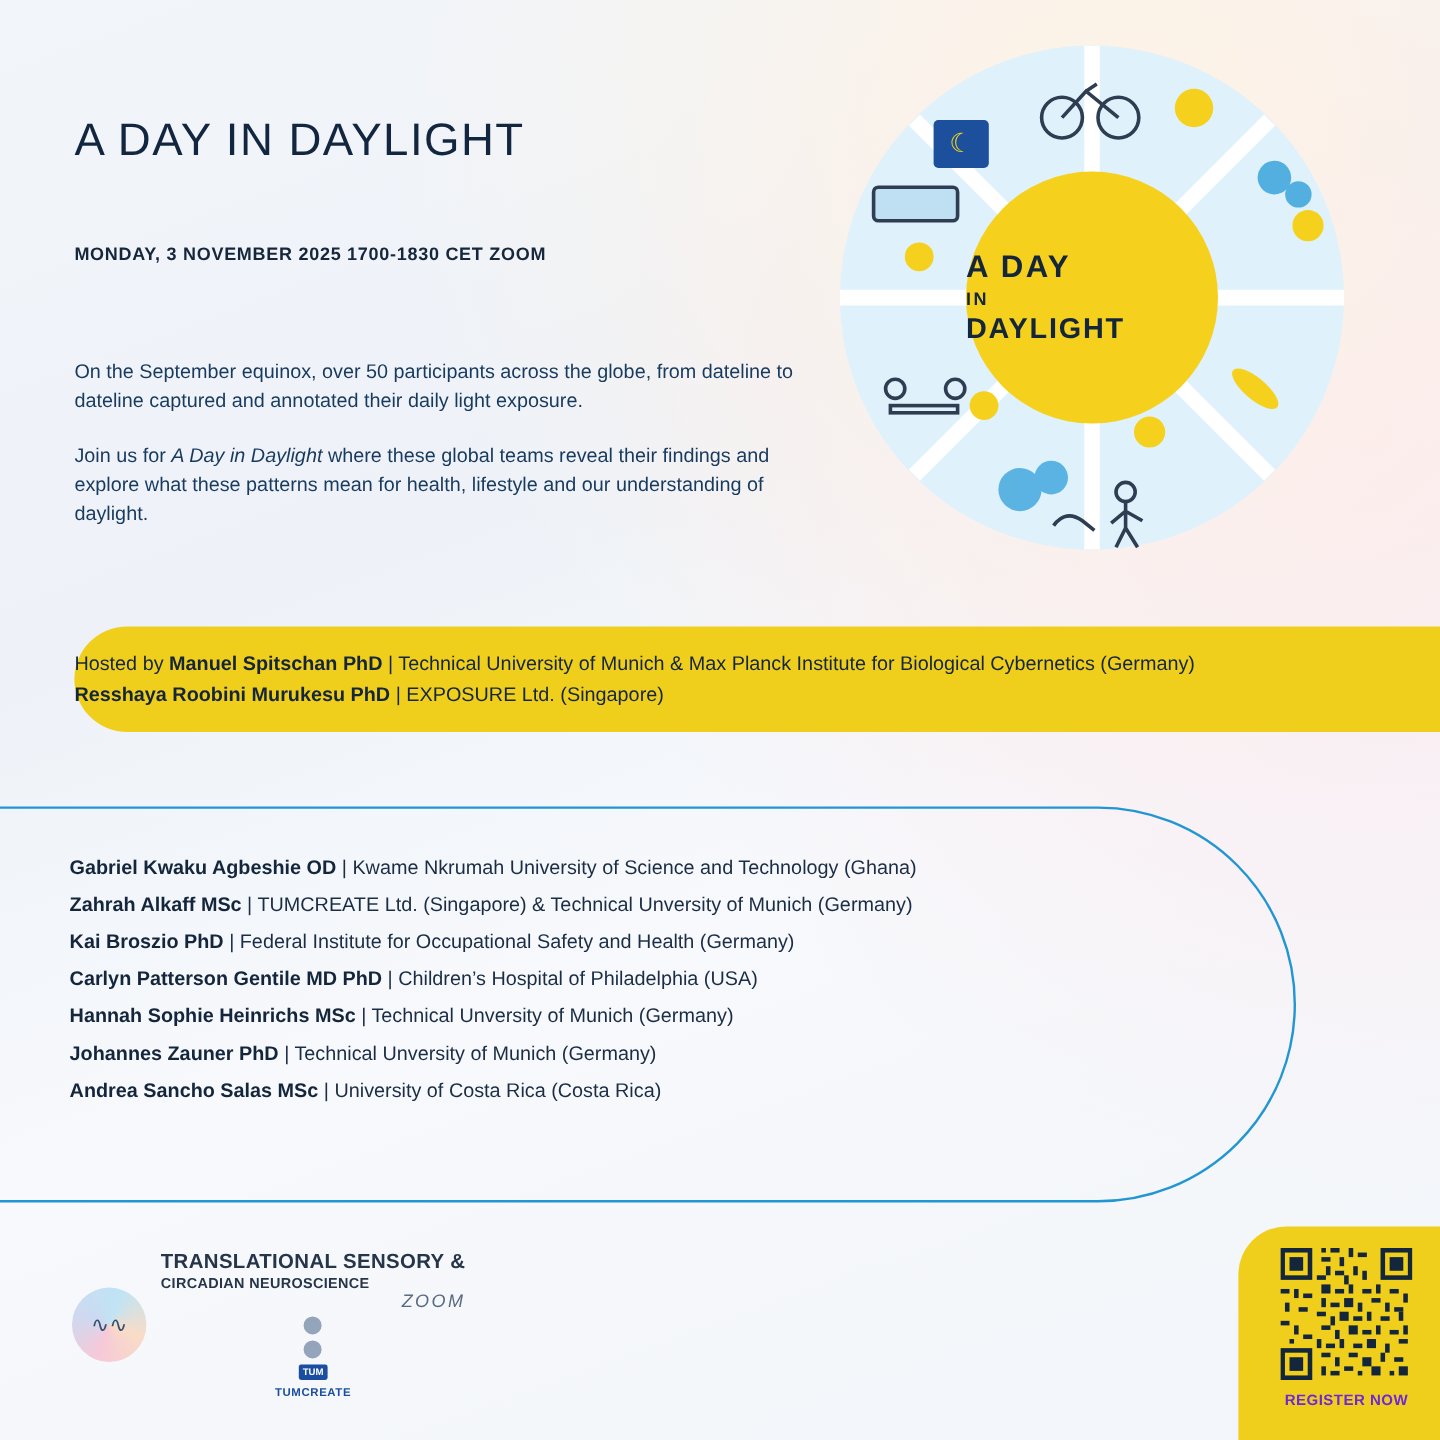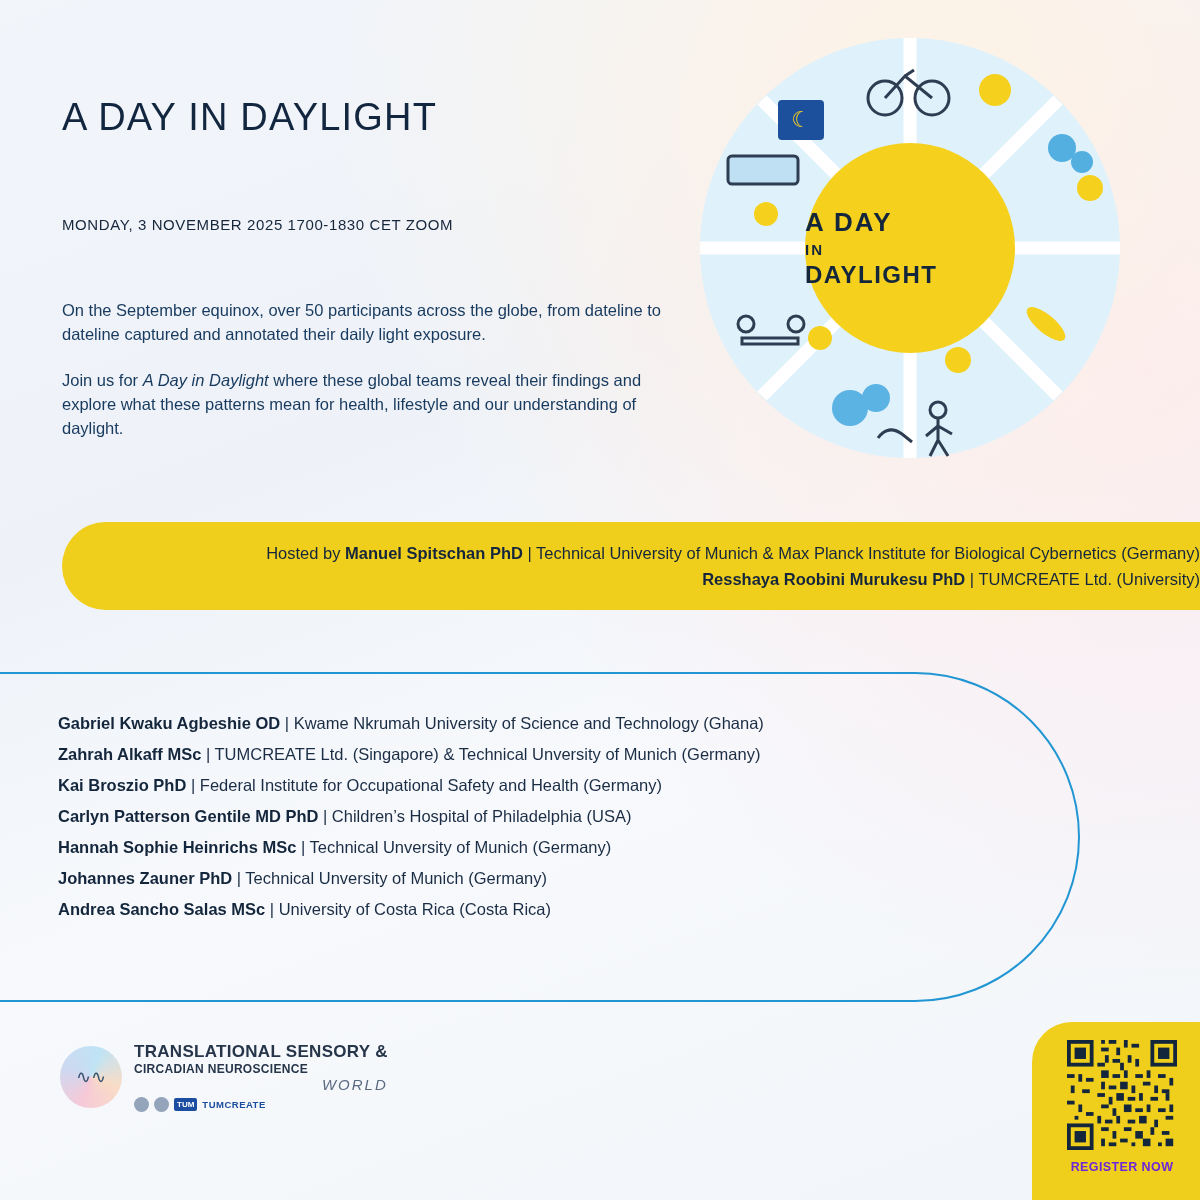--- a/index.html
+++ b/index.html
@@ -21,22 +21,22 @@
   
   .title {
     position:absolute; left:62px; top:96px;
     font-size:38px; letter-spacing:1.2px; color:#12263f; font-weight:400;
   }
   .subtitle {
     position:absolute; left:62px; top:165px;
     font-size:24px; font-weight:bold; color:#1a9ad7; letter-spacing:.3px;
   }
   .datetime {
-    position:absolute; left:62px; top:216px;
-    font-size:15px; color:#16263b; letter-spacing:.6px;
+    position:absolute; left:62px; top:204px;
+    font-size:15px; color:#16263b; letter-spacing:.6px;font-weight:bold;
   }
   .para1 {
     position:absolute; left:62px; top:298px; width:620px;
     font-size:16.5px; line-height:24px; color:#173a5e;
   }
   .para2 {
     position:absolute; left:62px; top:368px; width:620px;
     font-size:16.5px; line-height:24px; color:#173a5e;
   }
   .para2 em { font-style:italic; }
@@ -66,21 +66,21 @@
     background:#1c4f9c; border-radius:4px;
     display:flex; align-items:center; justify-content:center;
     color:#f5d11e; font-size:22px;
   }
 
   
   #hosts {
     position:absolute; left:62px; top:522px; width:1138px; height:88px;
     background:#f0cf1c;
     border-radius:44px 0 0 44px;
-    display:flex; flex-direction:column; align-items:flex-end; justify-content:center;
+    display:flex; flex-direction:column; align-items:flex-start; justify-content:center;
     color:#15263c;
   }
   #hosts .line { font-size:16.5px; line-height:26px; }
   #hosts .line b { font-weight:bold; }
 
   
   #speakers-panel {
     position:absolute; left:-10px; top:672px; width:1090px; height:330px;
     border:2.5px solid #2196d3;
     border-radius:0 165px 165px 0;
@@ -100,21 +100,21 @@
   .tscn-orb {
     width:62px; height:62px; border-radius:50%;
     background:conic-gradient(from 200deg,#f6c9d8,#cdd9f1,#bfe4f5,#f9dcc6,#f6c9d8);
     display:flex; align-items:center; justify-content:center;
   }
   .tscn-orb .wave { font-size:18px; color:#33506e; }
   .tscn-text { margin-left:12px; color:#26354a; }
   .tscn-text .l1 { font-size:17px; font-weight:bold; letter-spacing:.3px; }
   .tscn-text .l2 { font-size:12px; font-weight:bold; letter-spacing:.3px; }
   .tscn-text .l3 { font-size:15px; font-style:italic; text-align:right; letter-spacing:2px; color:#5a6a80; }
-  .tscn-sub { display:flex; align-items:center; gap:5px; margin-top:4px; }
+  .tscn-sub { display:flex; align-items:center; gap:5px; margin-top:4px;flex-direction:column; }
   .tscn-sub .mini { width:15px; height:15px; border-radius:50%; background:#93a4bb; }
   .tscn-sub .tumbox { background:#1b4ea0; color:#fff; font-size:8px; padding:2px 3px; border-radius:2px; font-weight:bold;}
   .tscn-sub .tcreate { font-size:9.5px; font-weight:bold; color:#1b4ea0; letter-spacing:.5px; }
 
   #register {
     position:absolute; left:1032px; top:1022px; width:180px; height:178px;
     background:#f0cf1c; border-radius:40px 0 0 0;
     display:flex; flex-direction:column; align-items:center; justify-content:flex-start;
     padding-top:18px;
   }
@@ -199,21 +199,21 @@
       </div>
       <div class="moon-badge">☾</div>
     </div>
   </div>
 
   <div id="hosts">
     <div class="line">
       <span>Hosted by </span><b>Manuel Spitschan PhD</b><span> | Technical University of Munich &amp; Max Planck Institute for Biological Cybernetics (Germany)</span>
     </div>
     <div class="line">
-      <b>Resshaya Roobini Murukesu PhD</b><span> | TUMCREATE Ltd. (University)</span>
+      <b>Resshaya Roobini Murukesu PhD</b><span> | EXPOSURE Ltd. (Singapore)</span>
     </div>
   </div>
 
   <div id="speakers-panel"></div>
   <div id="speakers-list">
     <div class="speaker-row">
       <b>Gabriel Kwaku Agbeshie OD</b><span> | Kwame Nkrumah University of Science and Technology (Ghana)</span>
     </div>
     <div class="speaker-row">
       <b>Zahrah Alkaff MSc</b><span> | TUMCREATE Ltd. (Singapore) &amp; Technical Unversity of Munich (Germany)</span>
@@ -237,21 +237,21 @@
 
   <div id="footer">
 
     <div class="logo-tscn">
       <div class="tscn-orb">
         <span class="wave">∿∿</span>
       </div>
       <div class="tscn-text">
         <div class="l1">TRANSLATIONAL SENSORY &amp;</div>
         <div class="l2">CIRCADIAN NEUROSCIENCE</div>
-        <div class="l3">WORLD</div>
+        <div class="l3">ZOOM</div>
         <div class="tscn-sub">
           <span class="mini"></span>
           <span class="mini"></span>
           <span class="tumbox">TUM</span>
           <span class="tcreate">TUMCREATE</span>
         </div>
       </div>
     </div>
 
   </div>

